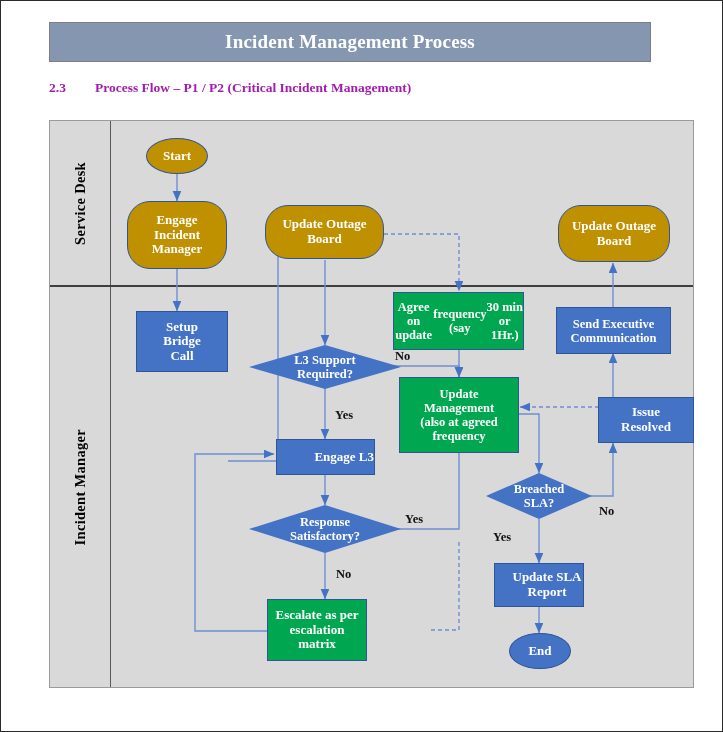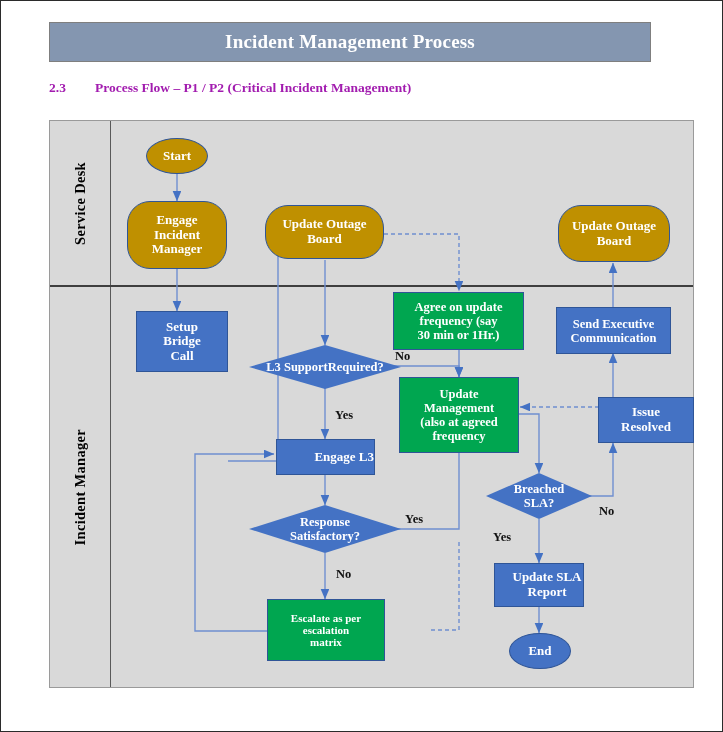--- a/index.html
+++ b/index.html
@@ -208,27 +208,27 @@
     </div>
 
     <div class="node rect blue" style="left:86px; top:190px; width:92px; height:61px; font-size:13px; flex-direction:column;">
       <span>Setup</span>
       <span>Bridge</span>
       <span>Call</span>
     </div>
 
     <div class="diamond" style="left:199px; top:224px; width:152px; height:44px;">
       <div class="shape"></div>
-      <div class="dlabel" style="flex-direction:row;">
+      <div class="dlabel" style="flex-direction:column;">
         <span>L3 Support</span>
         <span>Required?</span>
       </div>
     </div>
 
-    <div class="node rect green" style="left:343px; top:171px; width:131px; height:58px; font-size:12.5px; flex-direction:column;">
+    <div class="node rect green" style="left:343px; top:171px; width:131px; height:58px; font-size:12.5px; ">
       <span>Agree on update</span>
       <span>frequency (say</span>
       <span>30 min or 1Hr.)</span>
     </div>
 
     <div class="node rect blue" style="left:506px; top:186px; width:115px; height:47px; font-size:12.5px; flex-direction:column;">
       <span>Send Executive</span>
       <span>Communication</span>
     </div>
 
@@ -262,21 +262,21 @@
         <span>Response</span>
         <span>Satisfactory?</span>
       </div>
     </div>
 
     <div class="node rect blue" style="left:444px; top:442px; width:90px; height:44px; font-size:13px; flex-direction:column;padding-left:16px;">
       <span>Update SLA</span>
       <span>Report</span>
     </div>
 
-    <div class="node rect green" style="left:217px; top:478px; width:118px; height:62px; font-size:11px; flex-direction:column;">
+    <div class="node rect green" style="left:217px; top:478px; width:100px; height:62px; font-size:13px; flex-direction:column;">
       <span>Escalate as per</span>
       <span>escalation</span>
       <span>matrix</span>
     </div>
 
     <div class="node oval blue" style="left:459px; top:512px; width:62px; height:36px; font-size:13px; border:1px solid #2f5597;">
       <span>End</span>
     </div>
 
     <div class="edge-label" style="left:345px; top:228px;">No</div>

